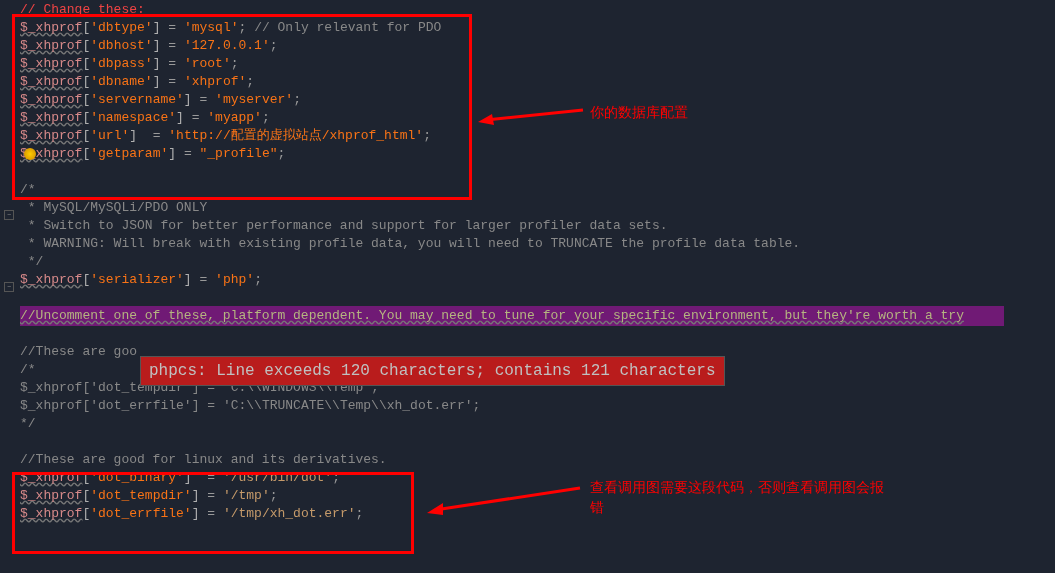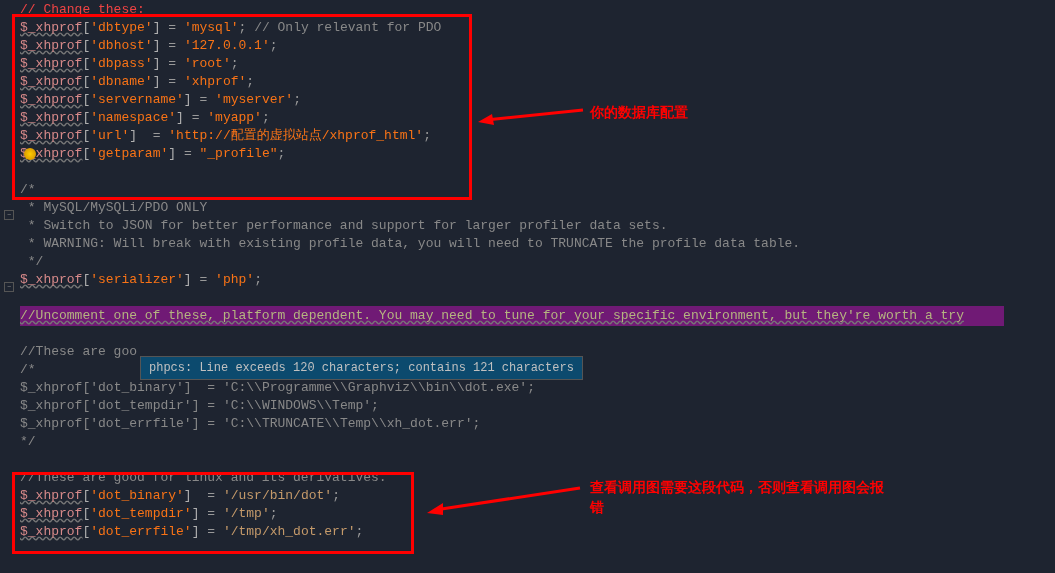--- a/index.html
+++ b/index.html
@@ -11,23 +11,23 @@
 .bulb{position:absolute;left:24px;width:12px;height:12px;background:radial-gradient(circle,#ffcc00,#cc8800);border-radius:50%}
 .red-box{border:3px solid #ff0000;position:absolute;pointer-events:none}
 .c-comment{color:#888}
 .c-var{color:#d88a8a}
 .c-bracket{color:#b0b0b0}
 .c-str{color:#f97316}
 .c-str2{color:#c59a6a}
 .c-op{color:#999}
 .hl-line{background:#701a75;display:inline-block;width:984px}
 .wavy{text-decoration:underline wavy #777;text-decoration-skip-ink:none}
-.annotation{position:absolute;color:#ff0000;font-family:'Microsoft YaHei',sans-serif;font-size:14px;font-weight:bold}
+.annotation{position:absolute;color:#ff0000;font-family:'Microsoft YaHei',sans-serif;font-size:14px;font-weight:normal}
 .arrow{position:absolute}
-.tooltip{position:absolute;background:#0c4a6e;border:1px solid #555;padding:2px 8px;color:#c0c0c0;font-size:12px}
+.tooltip{position:absolute;background:#b91c1c;border:1px solid #555;padding:2px 8px;color:#c0c0c0;font-size:16px}
 .dim{color:#ef4444}
 </style>
 </head>
 <body>
 
 <div class="editor">
 
 <div class="line"><span class="c-comment dim">// Change these:</span></div>
 
 <div class="line"><span class="c-var wavy">$_xhprof</span><span class="c-bracket">[</span><span class="c-str">'dbtype'</span><span class="c-bracket">]</span> <span class="c-op">=</span> <span class="c-str">'mysql'</span><span class="c-op">;</span> <span class="c-comment">// Only relevant for PDO</span></div>
@@ -60,21 +60,20 @@
 
 <div class="line"> </div>
 
 <div class="line"><span class="hl-line"><span class="c-comment wavy" style="color:#b5b580">//Uncomment one of these, platform dependent. You may need to tune for your specific environment, but they're worth a try</span></span></div>
 
 <div class="line"> </div>
 
 <div class="line"><span class="c-comment">//These are goo</span></div>
 
 <div class="line"><span class="c-comment">/*</span></div>
-<div class="line"><span class="c-comment"><span>$_xhprof</span>[<span>'dot_binary'</span>]  = <span>'C:\\Programme\\Graphviz\\bin\\dot.exe'</span>;</span></div>
 <div class="line"><span class="c-comment"><span>$_xhprof</span>[<span>'dot_tempdir'</span>] = <span>'C:\\WINDOWS\\Temp'</span>;</span></div>
 <div class="line"><span class="c-comment"><span>$_xhprof</span>[<span>'dot_errfile'</span>] = <span>'C:\\TRUNCATE\\Temp\\xh_dot.err'</span>;</span></div>
 <div class="line"><span class="c-comment">*/</span></div>
 <div class="line"> </div>
 
 <div class="line"><span class="c-comment">//These are good for linux and its derivatives.</span></div>
 <div class="line"><span class="c-var wavy">$_xhprof</span><span class="c-bracket">[</span><span class="c-str">'dot_binary'</span><span class="c-bracket">]</span>  <span class="c-op">=</span> <span class="c-str2">'/usr/bin/dot'</span><span class="c-op">;</span></div>
 <div class="line"><span class="c-var wavy">$_xhprof</span><span class="c-bracket">[</span><span class="c-str">'dot_tempdir'</span><span class="c-bracket">]</span> <span class="c-op">=</span> <span class="c-str2">'/tmp'</span><span class="c-op">;</span></div>
 <div class="line"><span class="c-var wavy">$_xhprof</span><span class="c-bracket">[</span><span class="c-str">'dot_errfile'</span><span class="c-bracket">]</span> <span class="c-op">=</span> <span class="c-str2">'/tmp/xh_dot.err'</span><span class="c-op">;</span></div>
 

